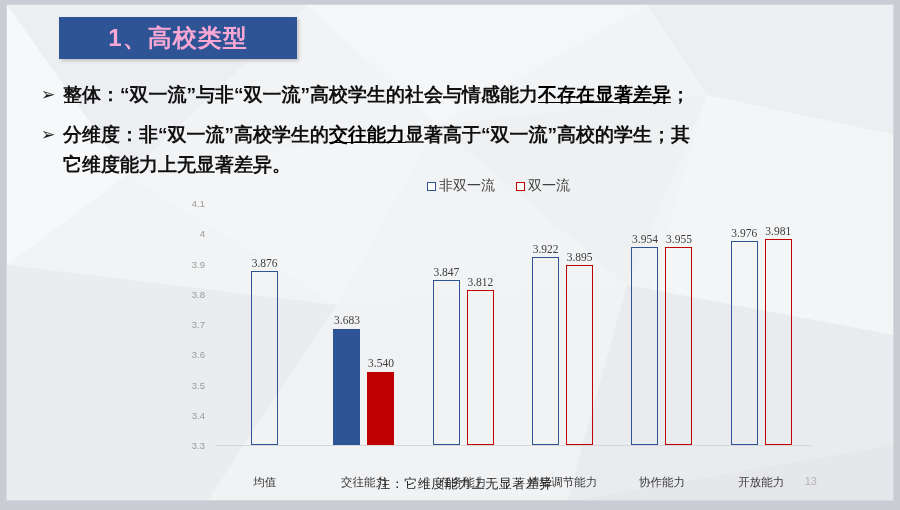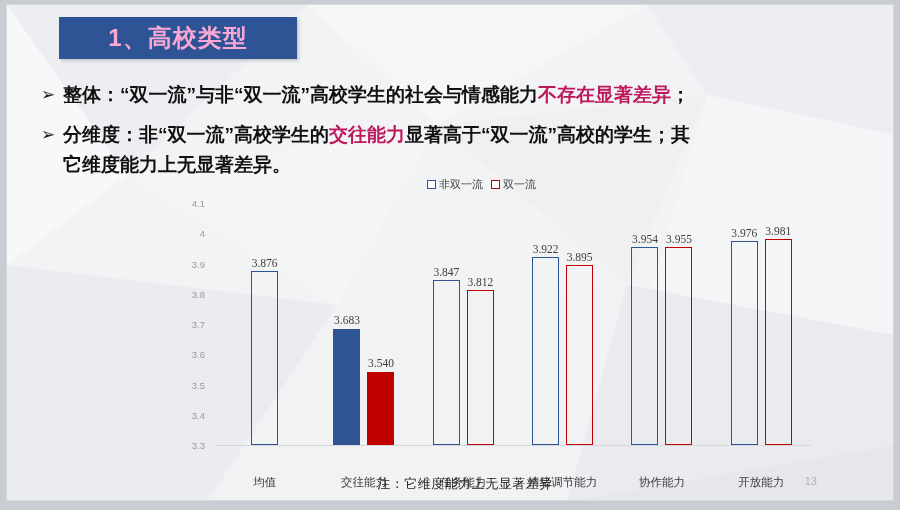--- a/index.html
+++ b/index.html
@@ -72,21 +72,21 @@
     flex: none;
     font-family: "DejaVu Sans", sans-serif;
   }
   .bullet-text {
     font-size: 19px;
     font-weight: bold;
     color: #111111;
     line-height: 28px;
     white-space: nowrap;
   }
-  .hl { color: #be185d; }
+  .hl { color: #000000; text-decoration: underline; }
 
   #bullet-1 { top: 76px; }
   #bullet-2 { top: 116px; }
   #bullet-2b {
     position: absolute;
     left: 56px;
     top: 146px;
   }
 
   
@@ -97,22 +97,22 @@
     width: 640px;
     height: 300px;
   }
 
   #chart-legend {
     position: absolute;
     left: 250px;
     top: 2px;
     display: flex;
     align-items: center;
-    gap: 8px;
-    font-size: 11px;
+    gap: 21px;
+    font-size: 14px;
     color: #404040;
   }
   .legend-item { display: flex; align-items: center; gap: 3px; white-space: nowrap; }
   .legend-swatch {
     width: 9px; height: 9px;
     background: #ffffff;
     box-sizing: border-box;
   }
   .legend-swatch.blue { border: 1.5px solid #2e5496; }
   .legend-swatch.red  { border: 1.5px solid #c00000; }

